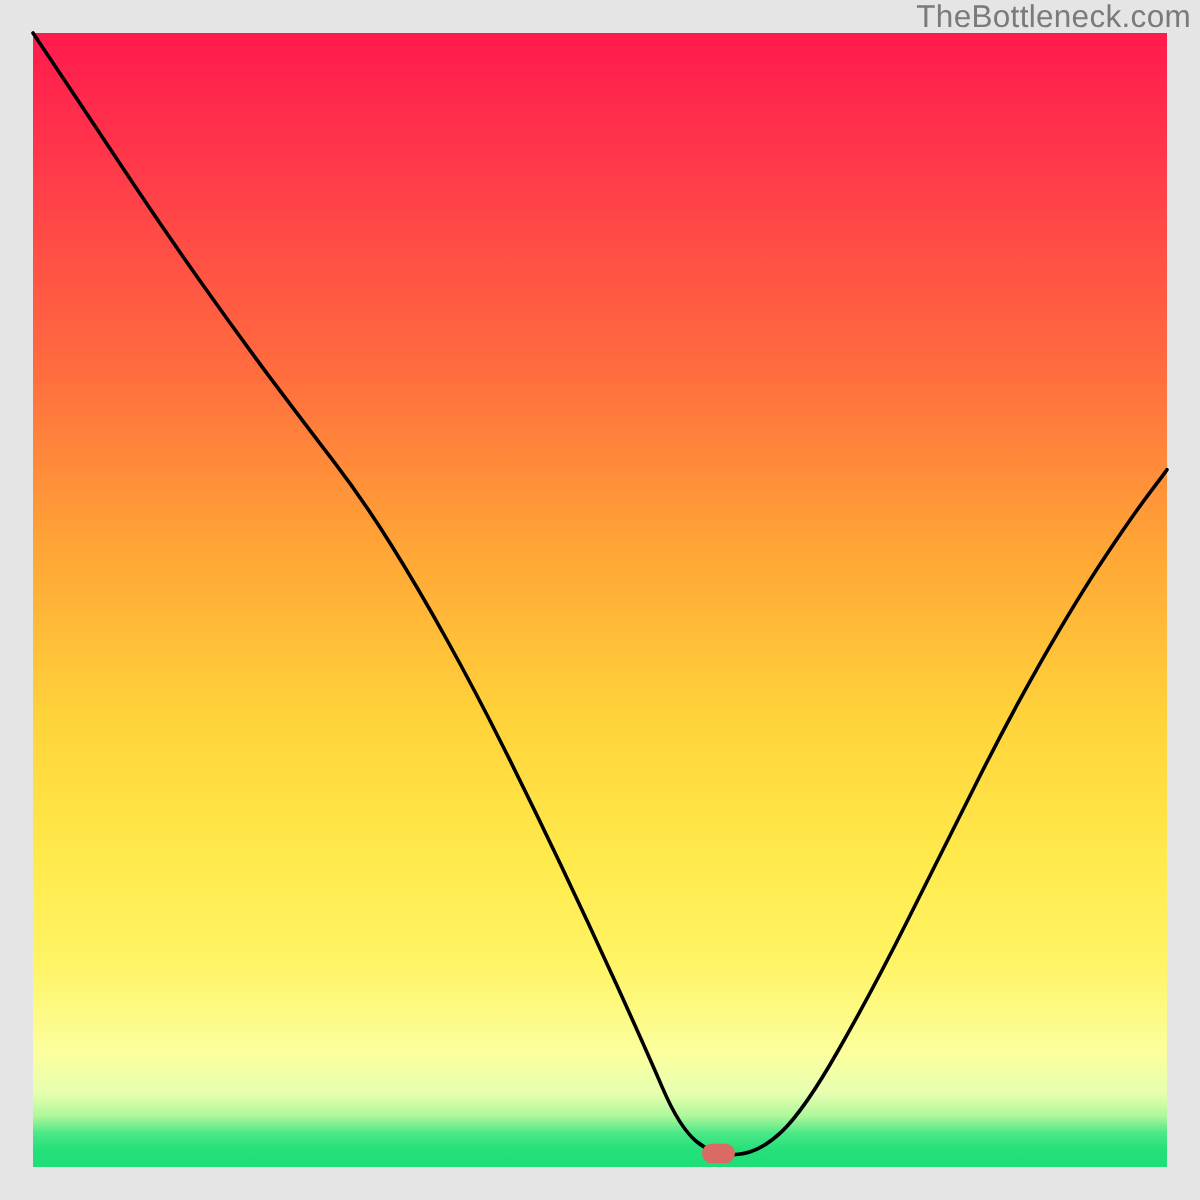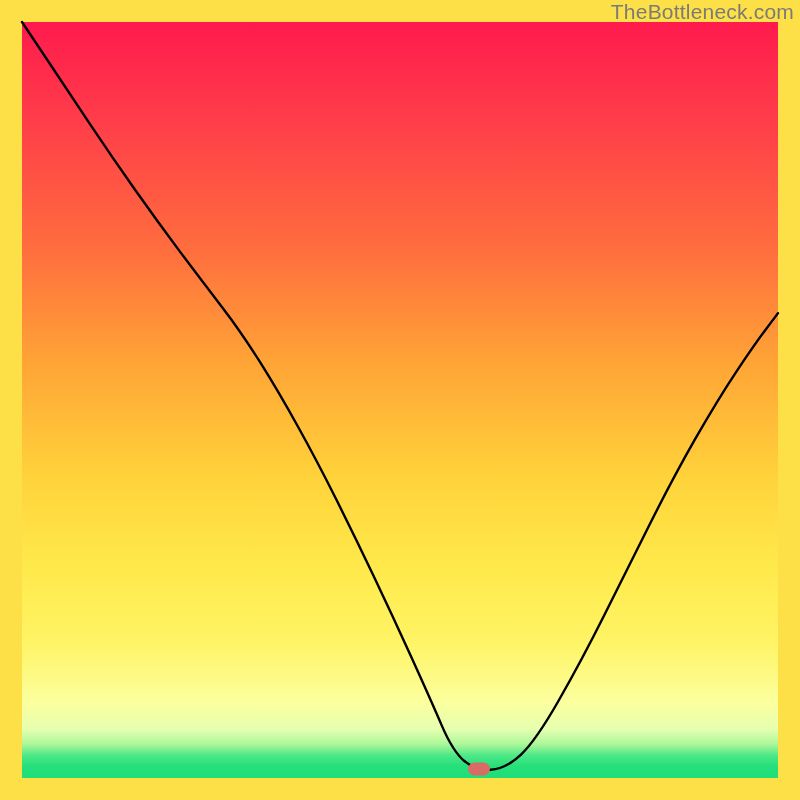--- a/index.html
+++ b/index.html
@@ -8,21 +8,21 @@
     width: 800px;
     height: 800px;
     background: #000;
     overflow: hidden;
     font-family: Arial, Helvetica, sans-serif;
   }
   .frame {
     position: relative;
     width: 800px;
     height: 800px;
-    background: #fde047;
+    background: #e5e5e5;
   }
   .plot-area {
     position: absolute;
     left: 22px;
     top: 22px;
     width: 756px;
     height: 756px;
     
     background: linear-gradient(
       to bottom,

